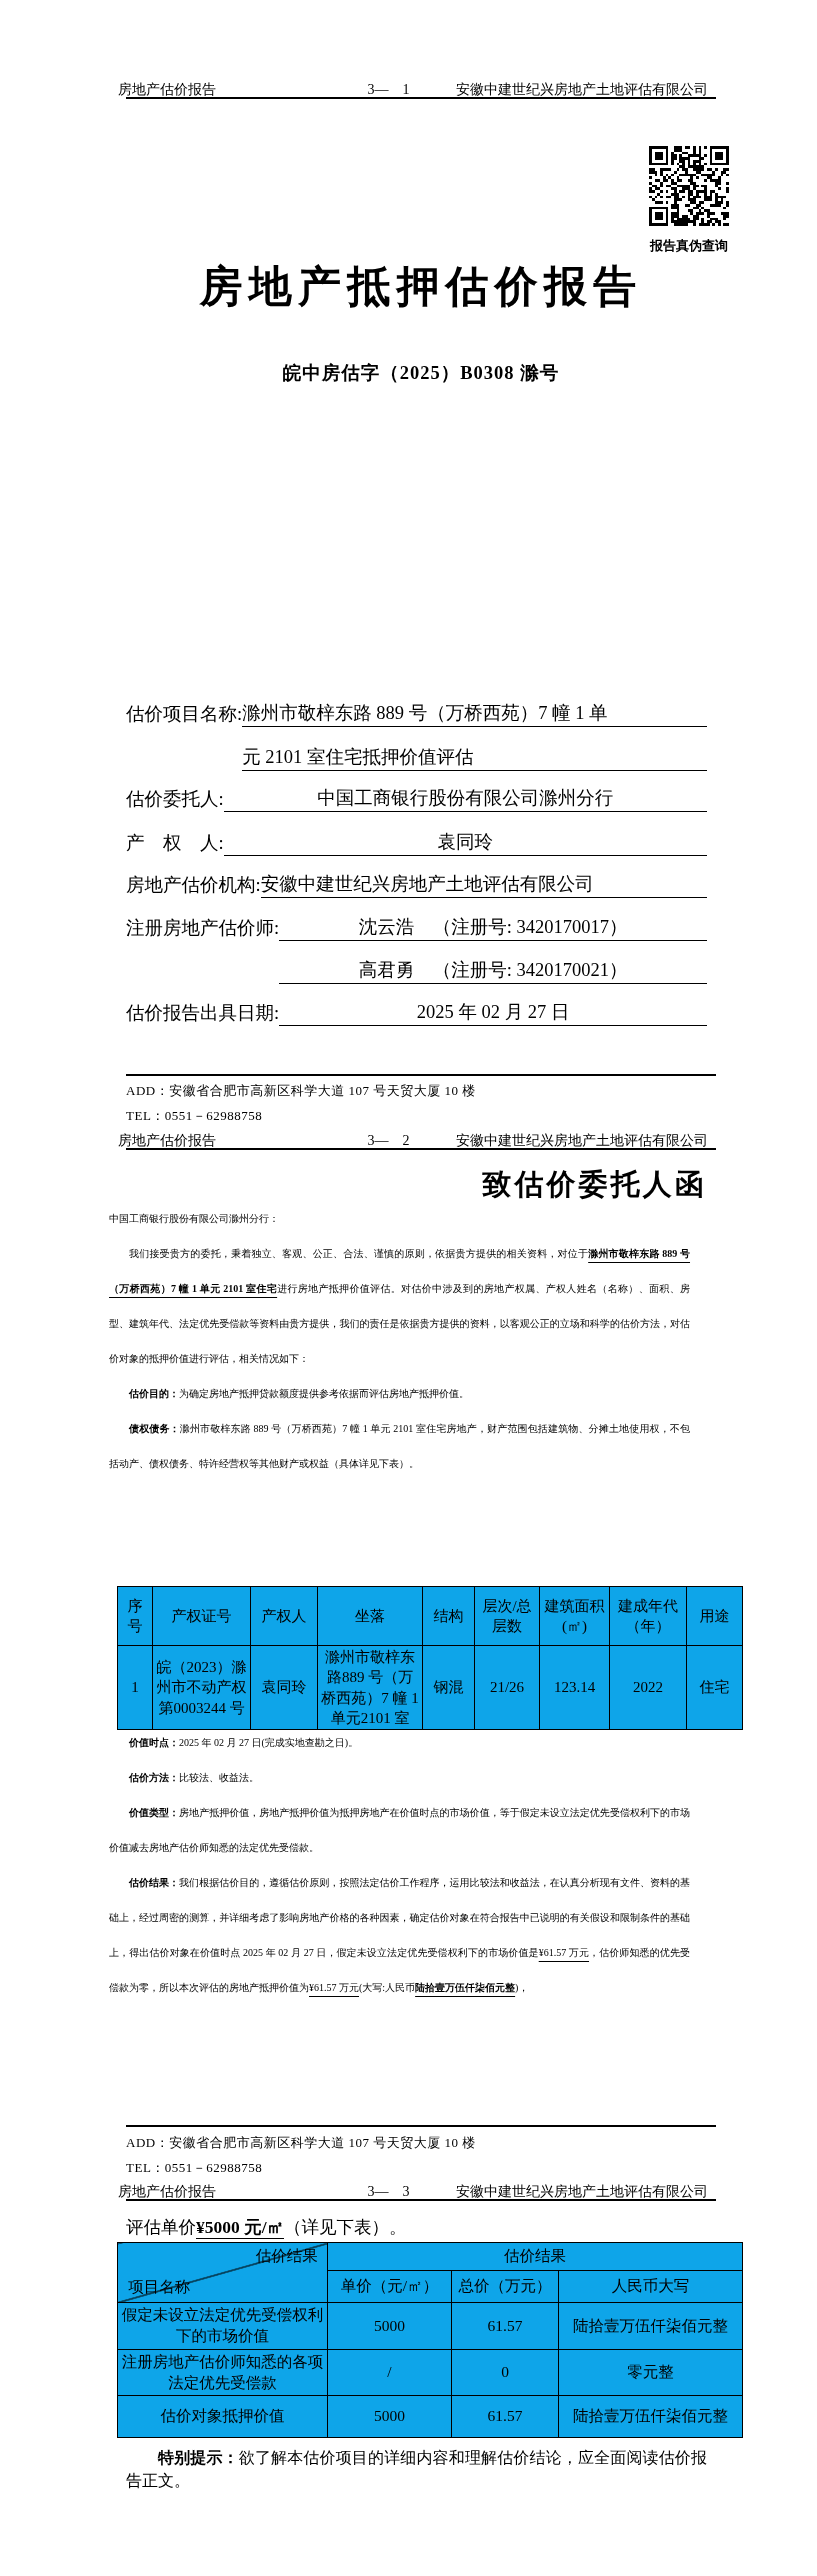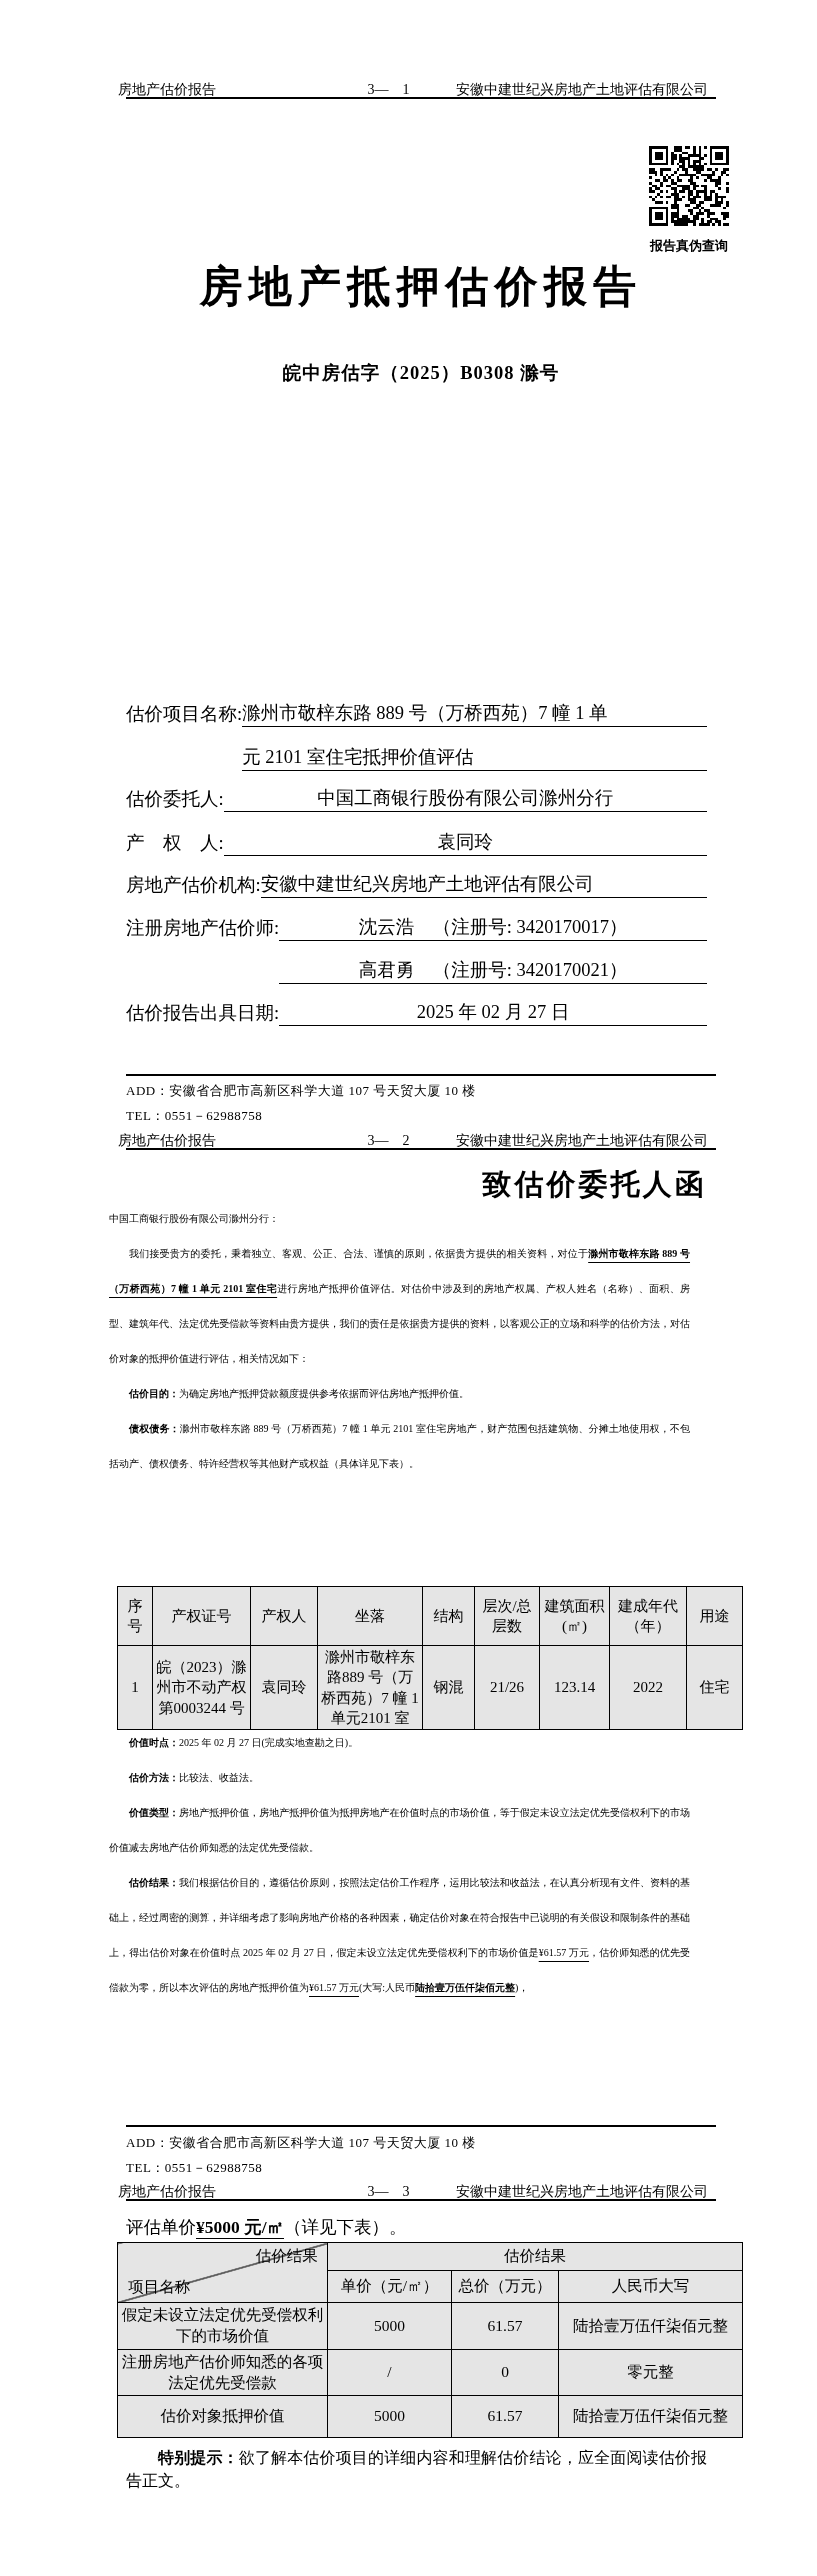--- a/index.html
+++ b/index.html
@@ -31,21 +31,21 @@
   .sec-title{position:absolute;left:126px;width:581px;text-align:right;
     font-size:29px;font-weight:bold;letter-spacing:3.1px;}
   .body-text{position:absolute;left:109px;width:581px;font-size:10px;line-height:35px;
     text-align:justify;text-align-last:left;}
   .body-text p{margin:0;text-indent:2em;}
   .body-text p.noindent{text-indent:0;}
   .bd{font-weight:bold;}
   .ul{text-decoration:underline;text-decoration-thickness:1px;text-underline-offset:4.6px;}
   .bdul{font-weight:bold;text-decoration:underline;text-decoration-thickness:1px;text-underline-offset:4.6px;}
   
-  table.doc{position:absolute;border-collapse:collapse;table-layout:fixed;background:#e5e5e5;}
+  table.doc{position:absolute;border-collapse:collapse;table-layout:fixed;background:#0ea5e9;}
   table.doc td,table.doc th{border:1px solid #000;text-align:center;vertical-align:middle;
     font-weight:normal;padding:1px 3.1px;box-sizing:border-box;}
   .t1{left:117px;top:1586px;width:624px;font-size:15px;line-height:1.35;}
   .t1 tr.hd{height:59px;}
   .t1 tr.dt{height:78px;}
   .t2{left:117px;top:2242px;width:624px;font-size:15.5px;line-height:1.35;}
   .t2 tr.grp{height:28px;}
   .t2 tr.hds{height:32px;}
   .t2 tr.r1{height:47px;}
   .t2 tr.r2{height:46px;}

